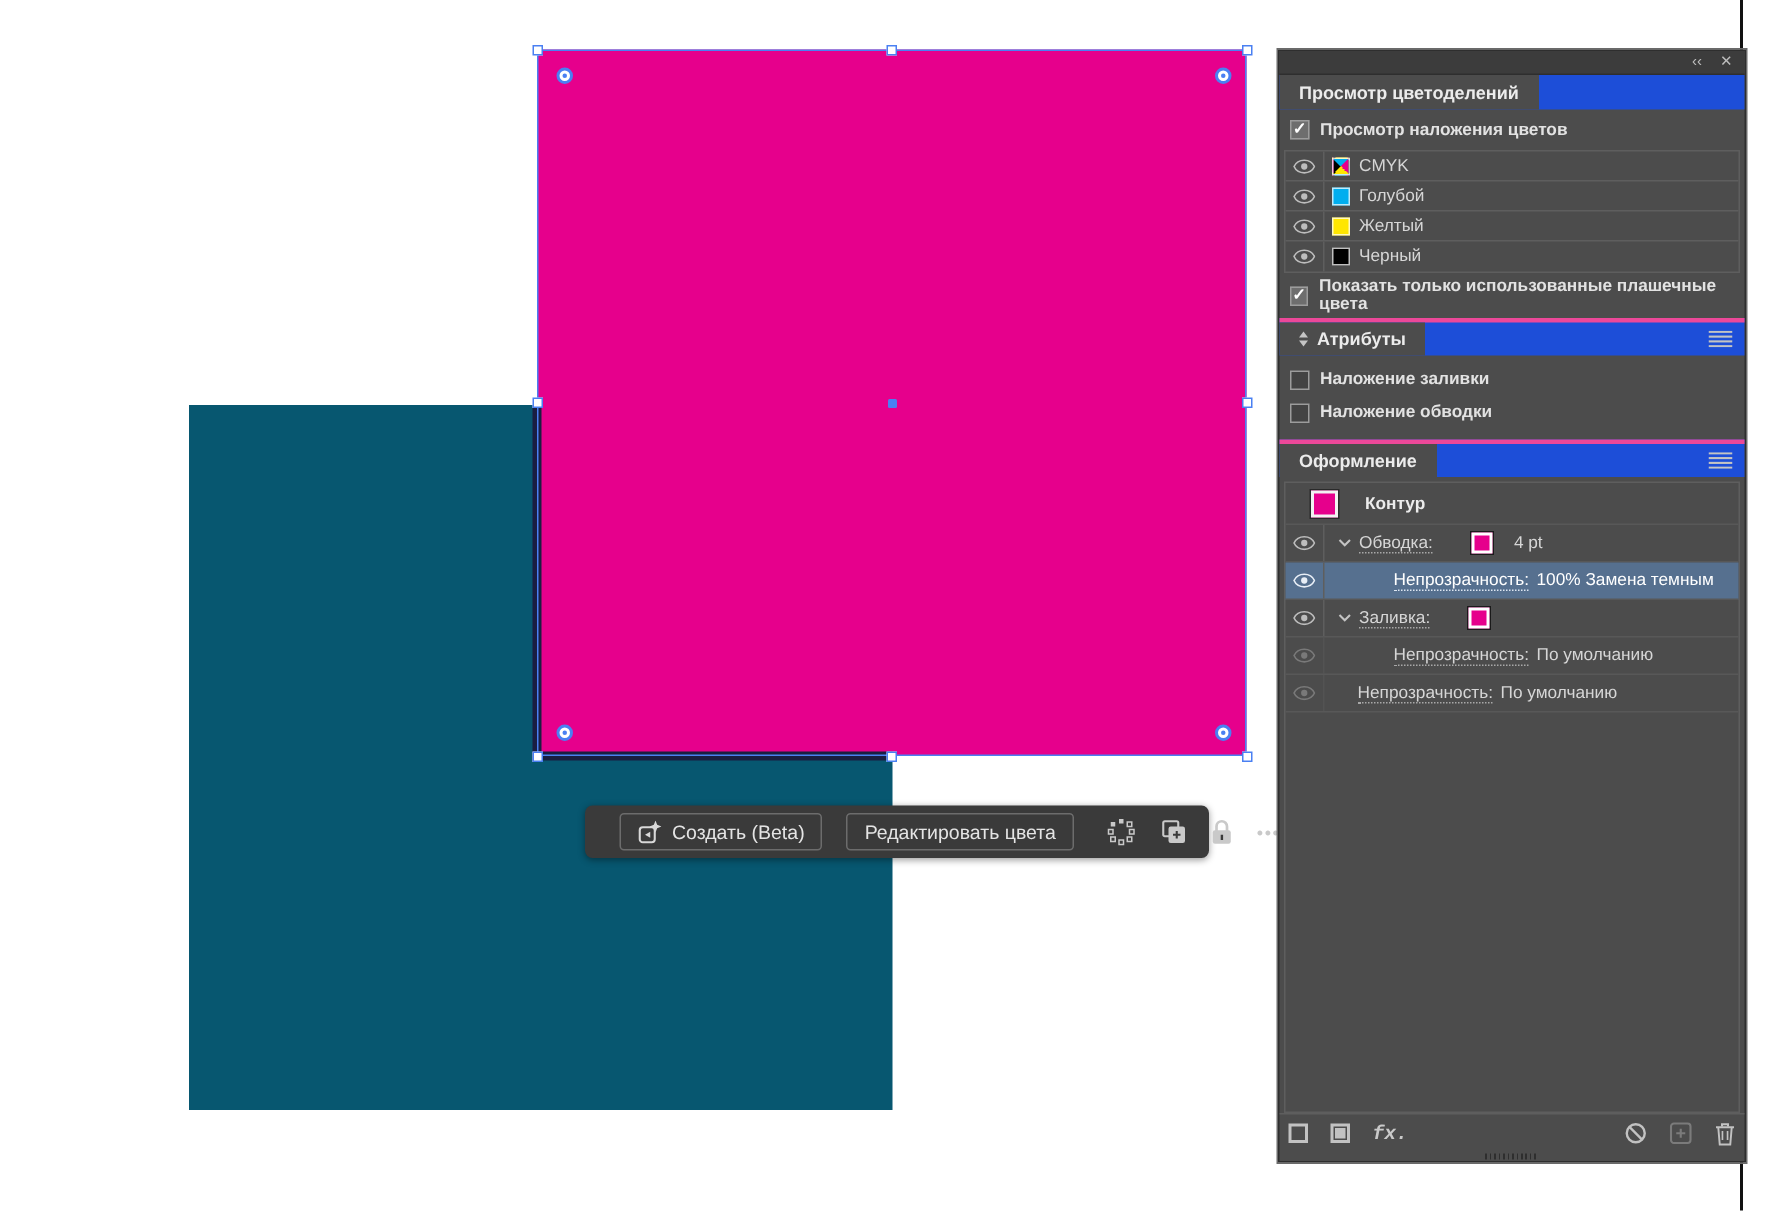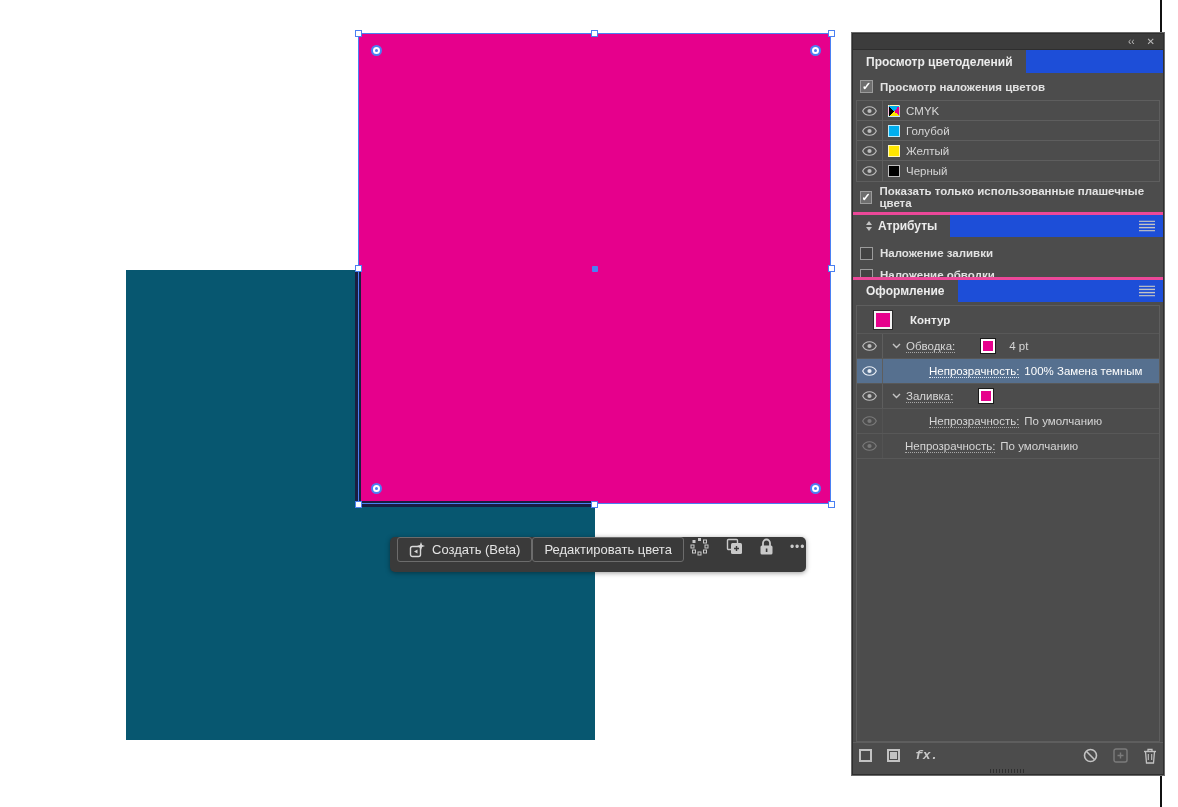--- a/index.html
+++ b/index.html
@@ -18,21 +18,21 @@
                    background:#fff; z-index:6; }
   .corner-widget::after { content:""; position:absolute; left:2px; top:2px; width:3px; height:3px;
                    border-radius:50%; background:#4A80F2; }
   #center-point { left:592px; top:266px; width:6px; height:6px; background:#4A80F2; border-radius:1px; z-index:6; }
 
   
   #page-edge-line { left:1160px; top:0; width:2px; height:807px; background:#111; z-index:1; }
 
   
   #taskbar { left:390px; top:537px; width:416px; height:35px; background:#3A3A3A; border-radius:5px;
-             display:flex; align-items:flex-start; padding:0 10px 0 7px; gap:0; z-index:8;
+             display:flex; align-items:center; padding:0 10px 0 7px; gap:16px; z-index:8;
              box-shadow:0 1px 5px rgba(0,0,0,.4); }
   #taskbar .grip { width:8px; height:18px;
       background:repeating-linear-gradient(#7a7a7a 0 1px, transparent 1px 3px); }
   .tb-btn { height:25px; border:1px solid #6C6C6C; border-radius:3px; background:transparent;
             color:#E4E4E4; font-size:13px; display:flex; align-items:center; gap:7px; padding:0 11px;
             white-space:nowrap; cursor:default; }
   .tb-icons { display:flex; align-items:center; gap:16px; margin-left:6px; color:#C9C9C9; }
   .tb-ic { display:flex; align-items:center; }
   .tb-ellipsis { font-size:12px; letter-spacing:1px; color:#C9C9C9; }
 
@@ -66,21 +66,21 @@
   .eye-cell { width:26px; align-self:stretch; display:flex; align-items:center; justify-content:center;
               border-right:1px solid #5E5E5E; flex:none; }
   .sw { width:12px; height:12px; border:1px solid rgba(255,255,255,.75); margin:0 6px 0 5px; flex:none; }
   .sw-cmyk    { background:conic-gradient(from 45deg,#E6008C 0 25%,#FFE600 0 50%,#000 0 75%,#00AEEF 0 100%); }
   .sw-cyan    { background:#00AEEF; }
   .sw-magenta { background:#E6008C; }
   .sw-yellow  { background:#FFE600; }
   .sw-black   { background:#000; }
   .sep-row .lbl { font-size:11.5px; color:#D6D6D6; }
 
-  #attr-content { height:40px; padding-top:5px; }
+  #attr-content { height:56px; padding-top:5px; }
   #attr-content .cb-row { height:22px; }
 
   #app-content { flex:1; padding:3px 3px 0 3px; display:flex; flex-direction:column; }
   .app-box { border:1px solid #5E5E5E; flex:1; display:flex; flex-direction:column; }
   .app-row { display:flex; align-items:center; border-bottom:1px solid #585858; height:25px; flex:none;
              color:#D6D6D6; font-size:11.5px; }
   .app-row.hdr { height:28px; }
   .app-row.selected { background:#56708F; color:#FFFFFF; }
   .app-row.selected .dotted { border-bottom-color:#DDE6F2; }
   .app-filler { flex:1; }

